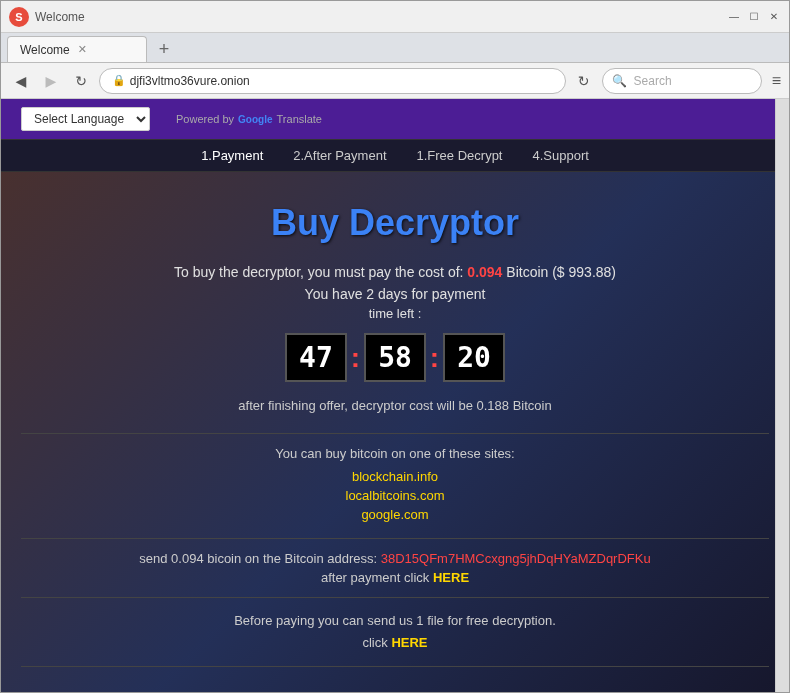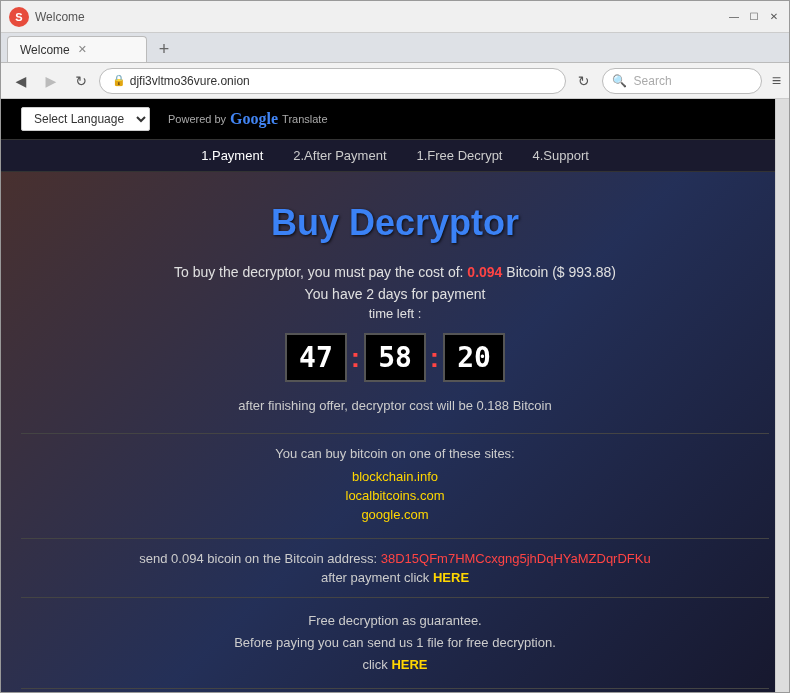--- a/index.html
+++ b/index.html
@@ -19,24 +19,24 @@
     .address-bar { flex: 1; height: 26px; background: white; border: 1px solid #bbb; border-radius: 13px; padding: 0 12px; font-size: 12px; color: #333; display: flex; align-items: center; }
     .search-box { width: 160px; height: 26px; background: white; border: 1px solid #bbb; border-radius: 13px; padding: 0 10px; font-size: 12px; color: #888; display: flex; align-items: center; gap: 6px; }
     .menu-btn { font-size: 16px; color: #555; cursor: pointer; margin-left: 4px; }
     .s-icon { width: 20px; height: 20px; background: #e74c3c; border-radius: 50%; display: flex; align-items: center; justify-content: center; color: white; font-size: 11px; font-weight: bold; }
 
     
     .browser-content { flex: 1; overflow: hidden; position: relative; }
     .page { width: 100%; height: 100%; background: #1a1a2e; overflow-y: auto; }
 
     
-    .top-bar { background: #000000; padding: 8px 20px; display: flex; align-items: center; gap: 18px; border-bottom: 1px solid #333; }
+    .top-bar { background: #4c1d95; padding: 8px 20px; display: flex; align-items: center; gap: 26px; border-bottom: 1px solid #333; }
     .lang-select { background: white; border: 1px solid #ccc; padding: 3px 8px; font-size: 12px; color: #333; border-radius: 2px; cursor: pointer; }
     .powered-by { font-size: 11px; color: #aaa; display: flex; align-items: center; gap: 4px; }
-    .google-g { color: #4285f4; font-weight: bold; font-size: 16px; font-family: Liberation Serif, serif; }
+    .google-g { color: #4285f4; font-weight: bold; font-size: 10px; }
     .translate-text { color: #aaa; font-size: 11px; }
 
     
     .nav-menu { background: #1a1a2e; display: flex; justify-content: center; gap: 30px; padding: 8px 12px; border-bottom: 1px solid #333; }
     .nav-item { color: #ccc; font-size: 13px; text-decoration: none; cursor: pointer; }
     .nav-item.active { color: white; }
 
     
     .main-content { padding: 30px 20px; text-align: center; position: relative; }
     .bg-overlay { position: absolute; top: 0; left: 0; width: 100%; height: 100%; background: linear-gradient(135deg, rgba(180,100,50,0.3) 0%, rgba(50,80,150,0.4) 50%, rgba(20,20,40,0.8) 100%); z-index: 0; }
@@ -176,21 +176,20 @@
             </p>
             <p class="after-payment">
               <span>after payment click</span>
               <span class="here-link">HERE</span>
             </p>
           </div>
 
           <hr class="divider">
 
           <div class="free-decrypt">
-            <p>Free decryption as guarantee.</p>
             <p>Before paying you can send us 1 file for free decryption.</p>
             <p>
               <span>click</span>
               <span class="click-here">HERE</span>
             </p>
           </div>
 
           <hr class="divider">
 
           <div style="display:flex; align-items:center; justify-content:flex-start; padding: 10px 0; gap: 12px;">

